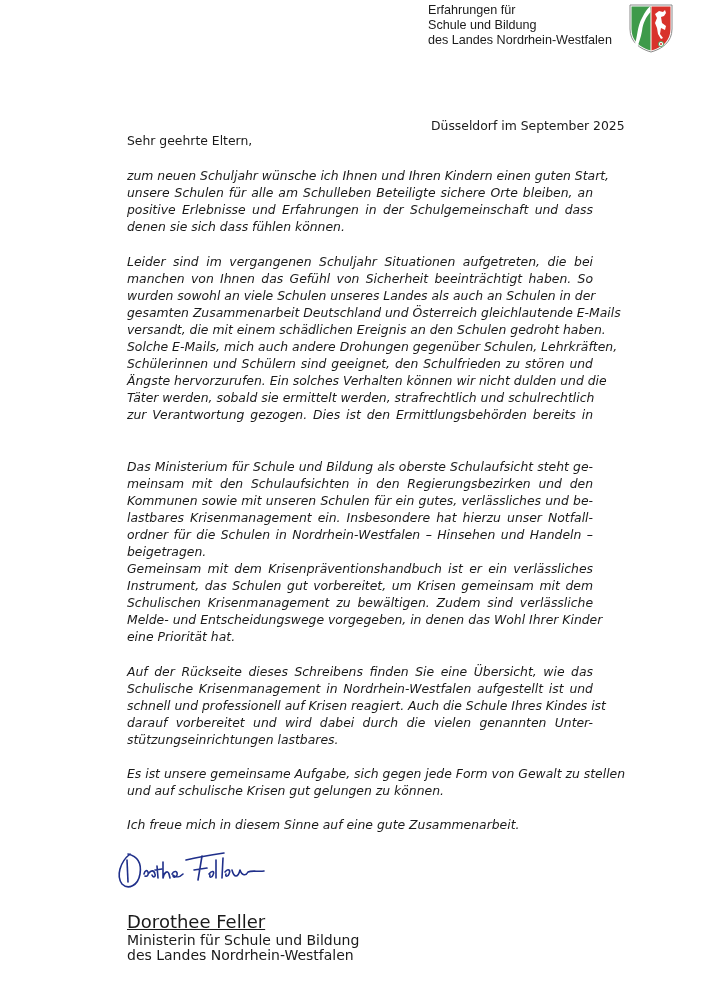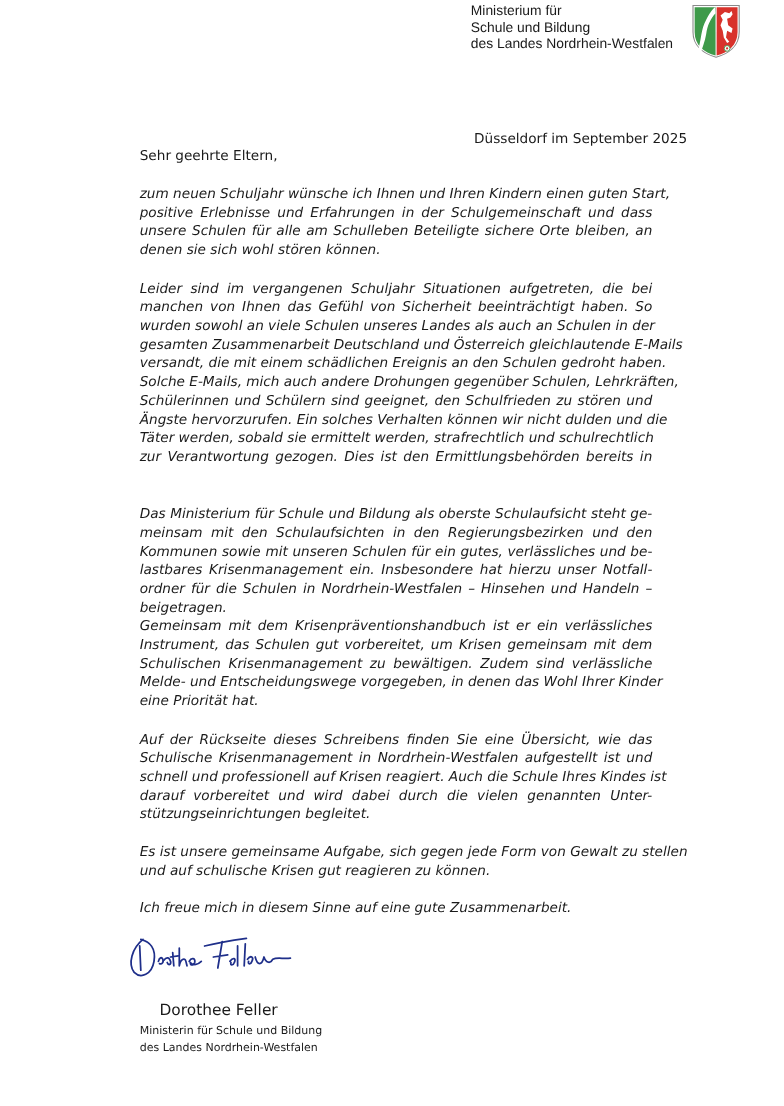--- a/index.html
+++ b/index.html
@@ -8,51 +8,51 @@
   .hdr { position: absolute; left: 428px; top: 3px; font-family: "Liberation Sans", sans-serif;
          font-size: 12.6px; line-height: 15px; color: #1a1a1a; }
   .hdr div { white-space: nowrap; }
   .crest { position: absolute; left: 628px; top: 3px; width: 46px; height: 50px; }
   .date { position: absolute; left: 431px; top: 82px; font-size: 12.4px; white-space: nowrap; margin-top: 36px; }
   .salutation { position: absolute; left: 127px; top: 133px; font-size: 12.4px; white-space: nowrap; }
   .para { position: absolute; left: 127px; width: 339px; font-size: 12.4px; font-style: italic; }
   .line { height: 17px; line-height: 17px; white-space: nowrap; text-align-last: justify; text-align: justify; width: 466px; overflow: visible; }
   .line.last { text-align-last: left; }
   .sig { position: absolute; left: 112px; top: 848px; width: 180px; height: 52px; }
-  .name { position: absolute; left: 145px; top: 911px; font-size: 14px; white-space: nowrap; }
-  .role { position: absolute; left: 127px; font-size: 10px; white-space: nowrap; }
+  .name { position: absolute; left: 127px; top: 911px; font-size: 18px; white-space: nowrap; text-decoration: underline; }
+  .role { position: absolute; left: 127px; font-size: 14px; white-space: nowrap; }
 </style>
 </head>
 <body>
 
 <div class="hdr">
-  <div>Ministerium für</div>
+  <div>Erfahrungen für</div>
   <div>Schule und Bildung</div>
   <div>des Landes Nordrhein-Westfalen</div>
 </div>
 
 <svg class="crest" viewBox="0 0 46 50">
   <path d="M2 2 H44 V26 C44 39 34 46 23 49 C12 46 2 39 2 26 Z" fill="#ffffff" stroke="#8a8a8a" stroke-width="1"></path>
   <path d="M3.5 3.5 H22.5 V47.5 C12 44.5 3.5 38 3.5 26 Z" fill="#3e9a4a"></path>
   <path d="M6 45 C10 32 9 24 14 15 C17 9 19 6 22 3.5 L22.5 9 C18 14 15 20 14 28 C13 35 10 41 9 46 Z" fill="#ffffff"></path>
   <path d="M23.5 3.5 H42.5 V26 C42.5 38 34 44.5 23.5 47.5 Z" fill="#d8322b"></path>
   <path d="M27 11 L31 8 L35 9 L37 7 L38 10 L36 13 L33 14 L34 20 L38 23 L37 27 L33 25 L32 31 L35 35 L33 36 L30 31 L29 25 L27 20 L29 15 Z" fill="#ffffff"></path>
   <circle cx="33" cy="41" r="2.6" fill="#ffffff" stroke="#3e9a4a" stroke-width="0.8"></circle>
   <circle cx="33" cy="41" r="1" fill="#d8322b"></circle>
 </svg>
 
 <div class="date">Düsseldorf im September 2025</div>
 
 <div class="salutation">Sehr geehrte Eltern,</div>
 
 <div class="para" style="top:167px">
     <div class="line">zum neuen Schuljahr wünsche ich Ihnen und Ihren Kindern einen guten Start,</div>
+    <div class="line">unsere Schulen für alle am Schulleben Beteiligte sichere Orte bleiben, an</div>
     <div class="line">positive Erlebnisse und Erfahrungen in der Schulgemeinschaft und dass</div>
-    <div class="line">unsere Schulen für alle am Schulleben Beteiligte sichere Orte bleiben, an</div>
-    <div class="line last">denen sie sich wohl stören können.</div>
+    <div class="line last">denen sie sich dass fühlen können.</div>
   </div>
 <div class="para" style="top:253px">
     <div class="line">Leider sind im vergangenen Schuljahr Situationen aufgetreten, die bei</div>
     <div class="line">manchen von Ihnen das Gefühl von Sicherheit beeinträchtigt haben. So</div>
     <div class="line">wurden sowohl an viele Schulen unseres Landes als auch an Schulen in der</div>
     <div class="line">gesamten Zusammenarbeit Deutschland und Österreich gleichlautende E-Mails</div>
     <div class="line">versandt, die mit einem schädlichen Ereignis an den Schulen gedroht haben.</div>
     <div class="line">Solche E-Mails, mich auch andere Drohungen gegenüber Schulen, Lehrkräften,</div>
     <div class="line">Schülerinnen und Schülern sind geeignet, den Schulfrieden zu stören und</div>
     <div class="line">Ängste hervorzurufen. Ein solches Verhalten können wir nicht dulden und die</div>
@@ -70,25 +70,25 @@
     <div class="line">Instrument, das Schulen gut vorbereitet, um Krisen gemeinsam mit dem</div>
     <div class="line">Schulischen Krisenmanagement zu bewältigen. Zudem sind verlässliche</div>
     <div class="line">Melde- und Entscheidungswege vorgegeben, in denen das Wohl Ihrer Kinder</div>
     <div class="line last">eine Priorität hat.</div>
   </div>
 <div class="para" style="top:663px">
     <div class="line">Auf der Rückseite dieses Schreibens finden Sie eine Übersicht, wie das</div>
     <div class="line">Schulische Krisenmanagement in Nordrhein-Westfalen aufgestellt ist und</div>
     <div class="line">schnell und professionell auf Krisen reagiert. Auch die Schule Ihres Kindes ist</div>
     <div class="line">darauf vorbereitet und wird dabei durch die vielen genannten Unter-</div>
-    <div class="line last">stützungseinrichtungen begleitet.</div>
+    <div class="line last">stützungseinrichtungen lastbares.</div>
   </div>
 <div class="para" style="top:765px">
     <div class="line">Es ist unsere gemeinsame Aufgabe, sich gegen jede Form von Gewalt zu stellen</div>
-    <div class="line last">und auf schulische Krisen gut reagieren zu können.</div>
+    <div class="line last">und auf schulische Krisen gut gelungen zu können.</div>
   </div>
 <div class="para" style="top:816px">
     <div class="line last">Ich freue mich in diesem Sinne auf eine gute Zusammenarbeit.</div>
   </div>
 
 <svg class="sig" viewBox="0 0 180 52" fill="none" stroke="#1f2f8a" stroke-width="1.6" stroke-linecap="round" stroke-linejoin="round">
   <path d="M18 6 C8 14 4 28 10 36 C16 42 26 38 28 26 C30 14 24 8 16 6"></path>
   <path d="M15 12 L16 34"></path>
   <path d="M32 26 C33 22 35 22 36 24 C37 27 35 29 33 28"></path>
   <path d="M37 25 C39 22 42 22 43 26 C44 29 41 30 40 27"></path>

